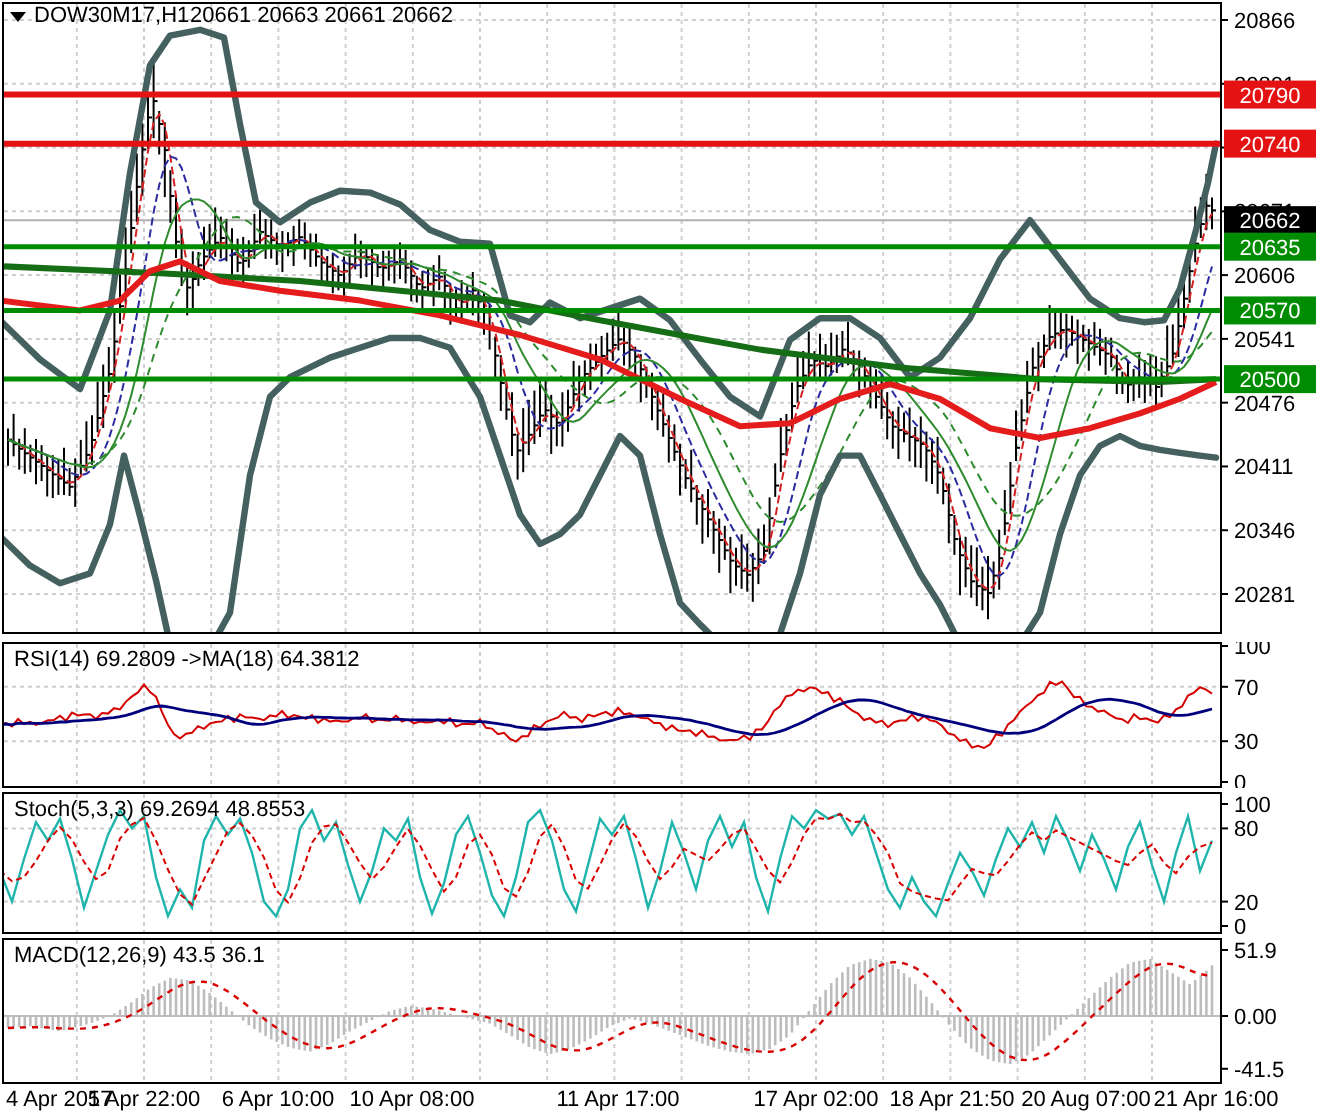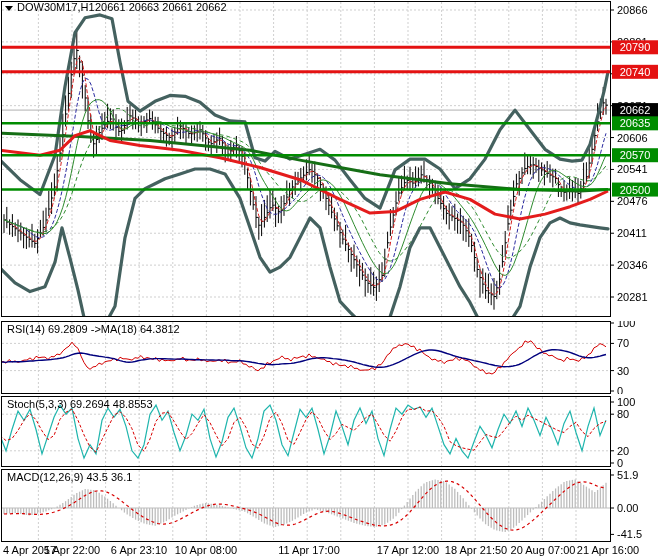--- a/index.html
+++ b/index.html
@@ -903,22 +903,22 @@
         <text x="617" y="43" class="axis-label">0.00</text>
         <line x1="610" y1="65.394" x2="614" y2="65.394" stroke="#000" stroke-width="1"></line>
         <text x="617" y="69.394" class="axis-label">-41.5</text>
       </g>
     <text class="panel-label" x="7" y="12">MACD(12,26,9) 43.5 36.1</text>
   </svg>
 
   <div id="time-axis">
     <span style="left: 3px;">4 Apr 2017</span>
     <span style="left: 72px; transform: translateX(-50%);">5 Apr 22:00</span>
-    <span style="left: 139px; transform: translateX(-50%);">6 Apr 23:10</span>
+    <span style="left: 139px; transform: translateX(-50%);">6 Apr 10:00</span>
     <span style="left: 206px; transform: translateX(-50%);">10 Apr 08:00</span>
     <span style="left: 274px; transform: translateX(-50%); margin-left: 35px;">11 Apr 17:00</span>
     <span style="left: 341px; transform: translateX(-50%); margin-top: 16px;">13 Apr 03:00</span>
-    <span style="left: 408px; transform: translateX(-50%);">17 Apr 12:00</span>
+    <span style="left: 408px; transform: translateX(-50%);">17 Apr 02:00</span>
     <span style="left: 476px; transform: translateX(-50%);">18 Apr 21:50</span>
     <span style="left: 543px; transform: translateX(-50%);">20 Aug 07:00</span>
     <span style="left: 608px; transform: translateX(-50%);">21 Apr 16:00</span>
   </div>
 </div>
 
 </body></html>

